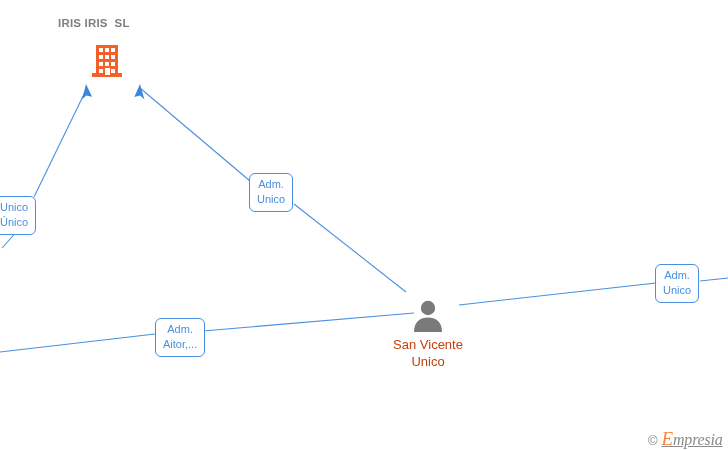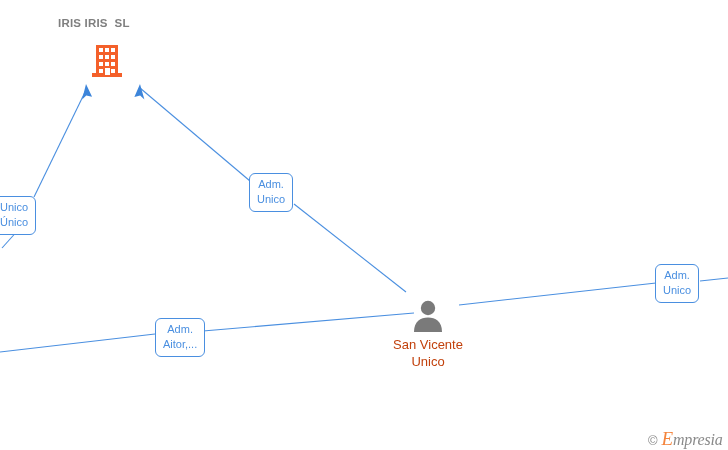--- a/index.html
+++ b/index.html
@@ -103,20 +103,21 @@
   .wm-copy {
     font-size: 13px;
     color: #8a8a8a;
   }
   .wm-brand {
     font-family: "Liberation Serif", serif;
     font-style: italic;
     font-size: 16px;
     color: #8a8a8a;
     letter-spacing: -0.2px;
+    text-decoration: underline;
   }
   .wm-brand .wm-e {
     color: #f4843c;
     font-size: 19px;
   }
 </style>
 </head>
 <body>
 
 <div id="canvas">

